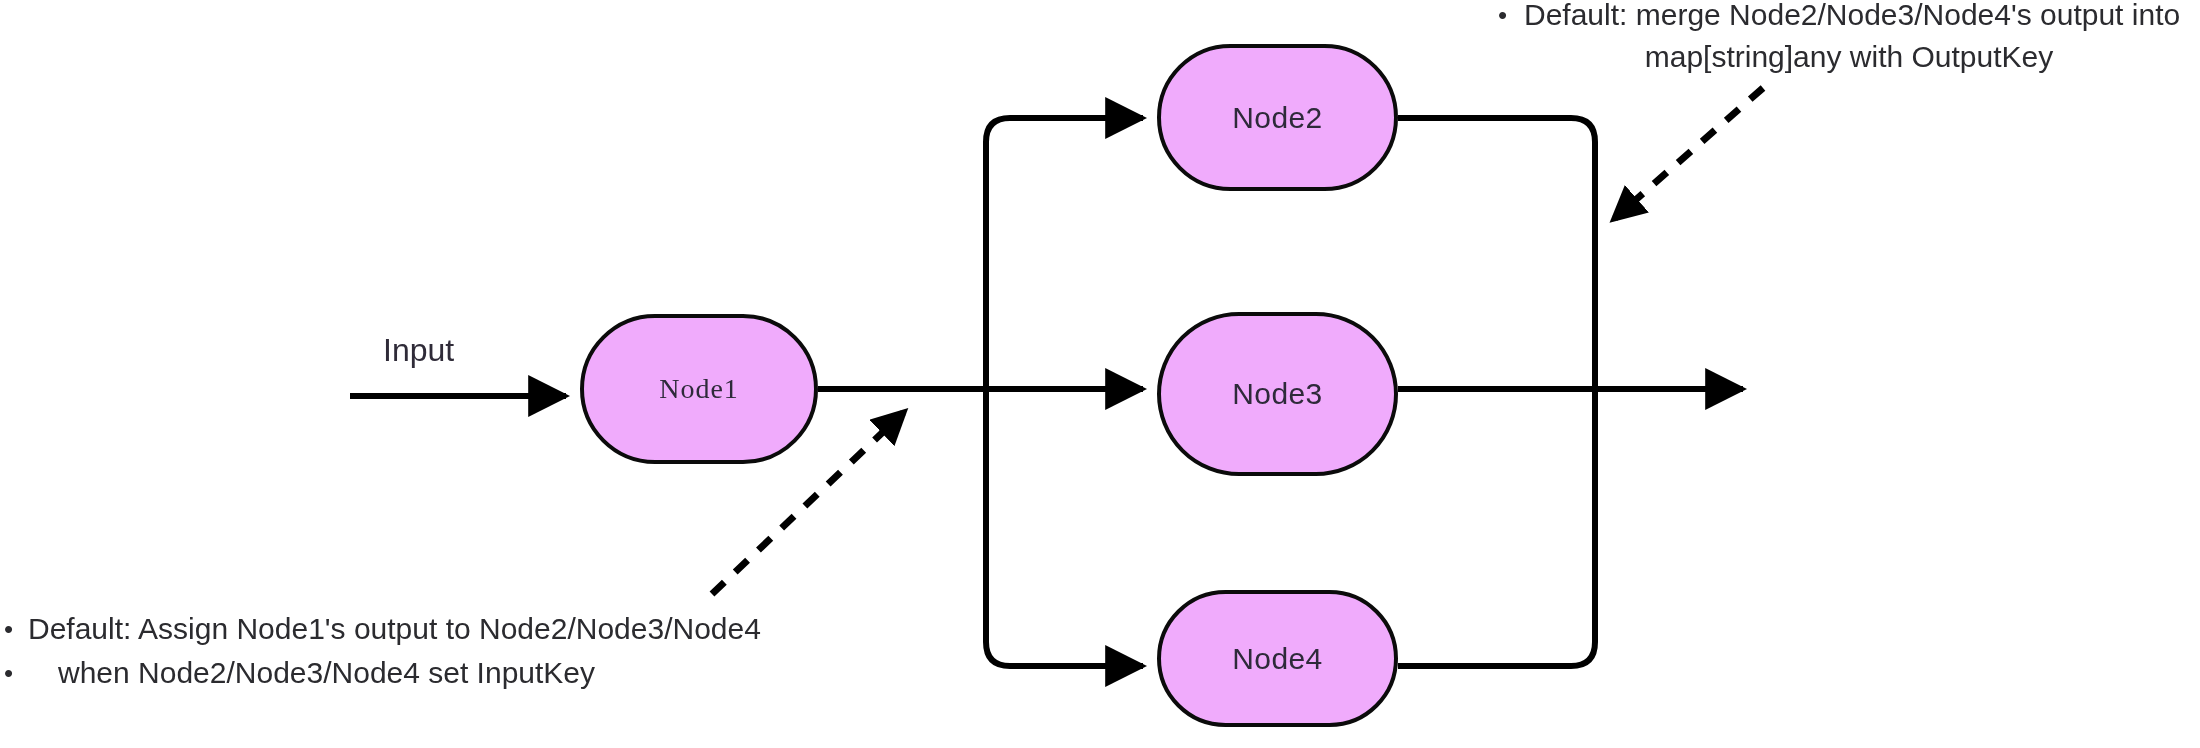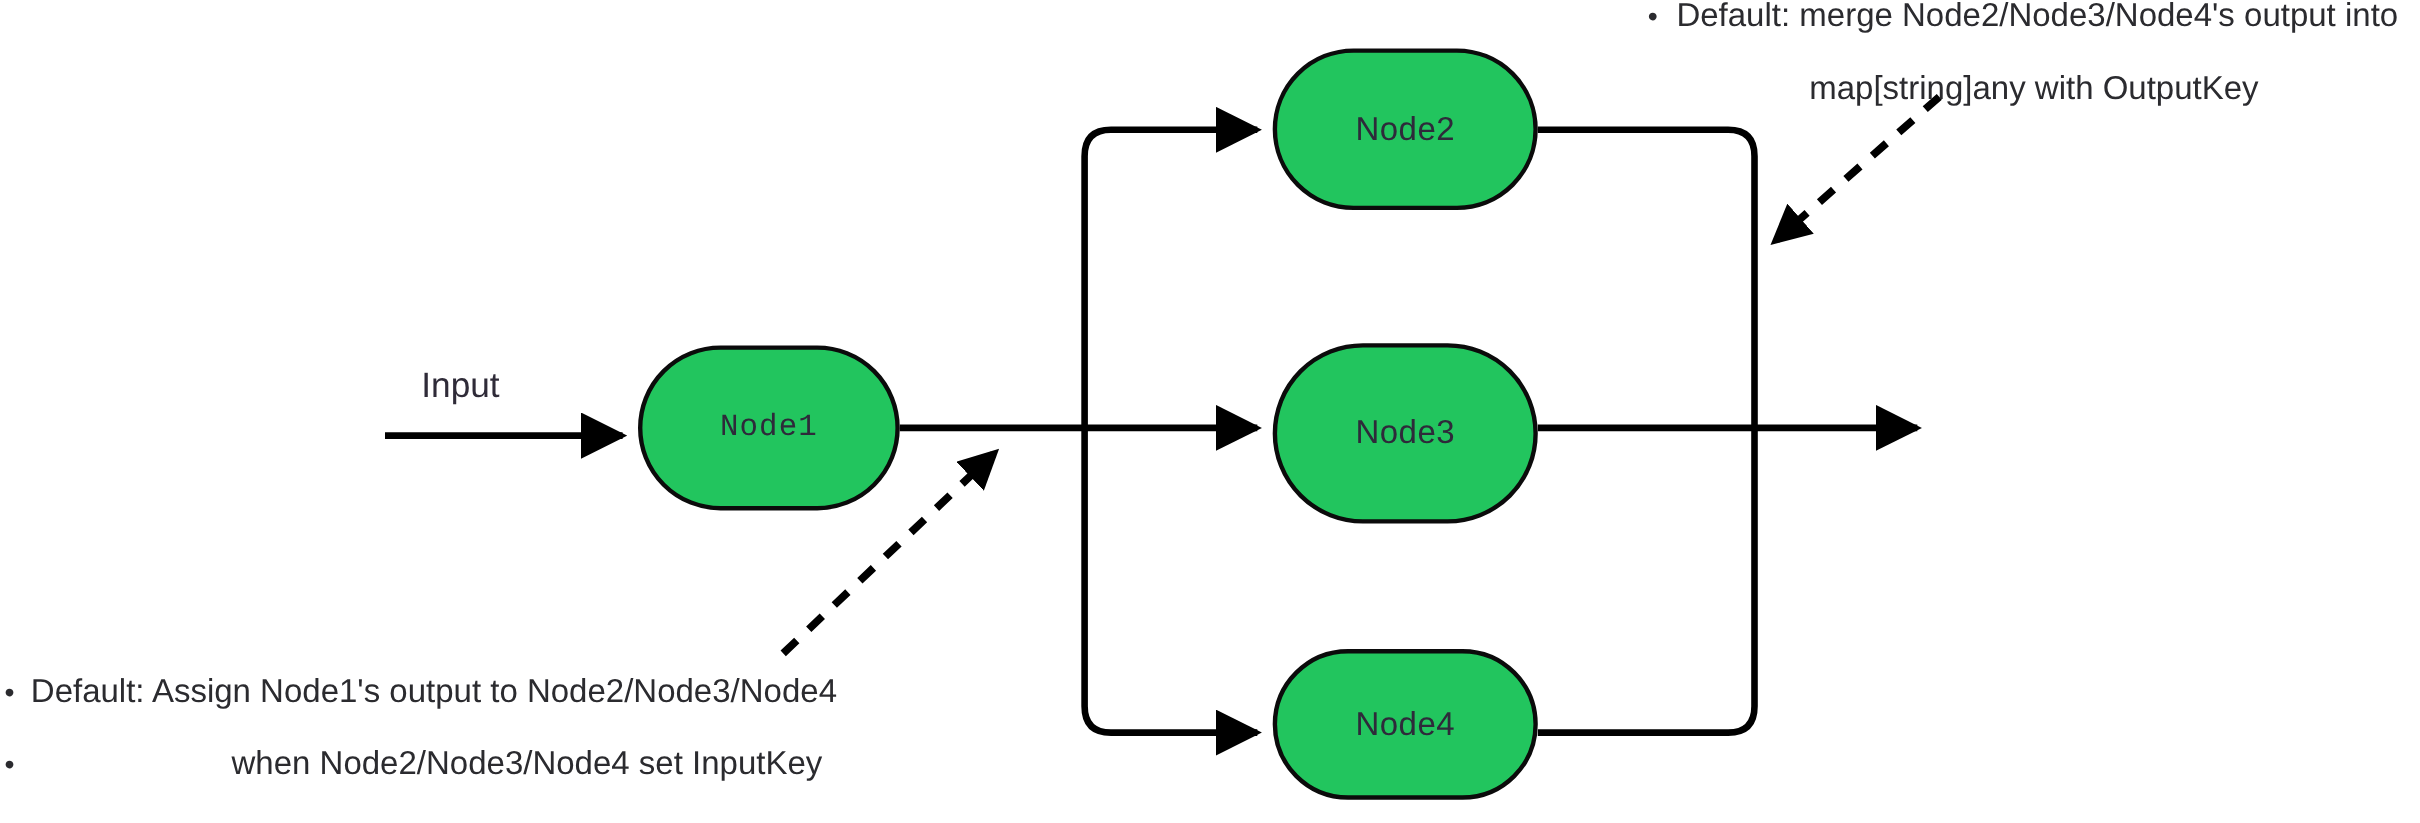--- a/index.html
+++ b/index.html
@@ -25,39 +25,39 @@
     top: 0;
     width: 2200px;
     height: 748px;
     pointer-events: none;
   }
 
   
   .node {
     position: absolute;
     box-sizing: border-box;
-    background: #22c55e;
+    background: #f0abfc;
     border: 4px solid #0b0b0b;
     border-radius: 999px;
     display: flex;
     align-items: center;
     justify-content: center;
     color: #2b2636;
     z-index: 3;
   }
   .node-label {
     font-family: "Liberation Sans", sans-serif;
     font-size: 30px;
     letter-spacing: 0.4px;
     line-height: 1;
     color: #2e2a3a;
     white-space: nowrap;
   }
   .node-label.mono {
-    font-family: Liberation Mono, monospace;
+    font-family: Liberation Serif, serif;
     font-size: 28px;
     letter-spacing: 1px;
   }
 
   #node1 { left: 580px;  top: 314px; width: 238px; height: 150px; }
   #node2 { left: 1157px; top: 44px;  width: 241px; height: 147px; }
   #node3 { left: 1157px; top: 312px; width: 241px; height: 164px; }
   #node4 { left: 1157px; top: 590px; width: 241px; height: 137px; }
   #node5 { left: 1757px; top: 312px; width: 241px; height: 153px; }
 
@@ -94,41 +94,40 @@
     position: absolute;
     left: 4px;
     top: 0;
     font-size: 26px;
     line-height: 42px;
     color: #2b2b2f;
   }
   .annotation .cont-line {
     display: block;
     text-align: center;
-    margin-top: 24px;
   }
 
   #annotation-merge {
     left: 1494px;
     top: -6px;
     width: 700px;
   }
   #annotation-merge li { padding-left: 30px; }
   #annotation-merge .cont-line {
     text-align: center;
     padding-right: 20px;
   }
 
   #annotation-input {
     left: 0px;
     top: 608px;
     width: 900px;
   }
   #annotation-input .cont-line {
-    text-align: center;
+    text-align: left;
     padding-left: 30px;
   }
 </style>
 </head>
 <body>
 
 <div id="canvas">
 
   <svg id="wires" viewBox="0 0 2200 748" width="2200" height="748" xmlns="http://www.w3.org/2000/svg">
     <defs>

